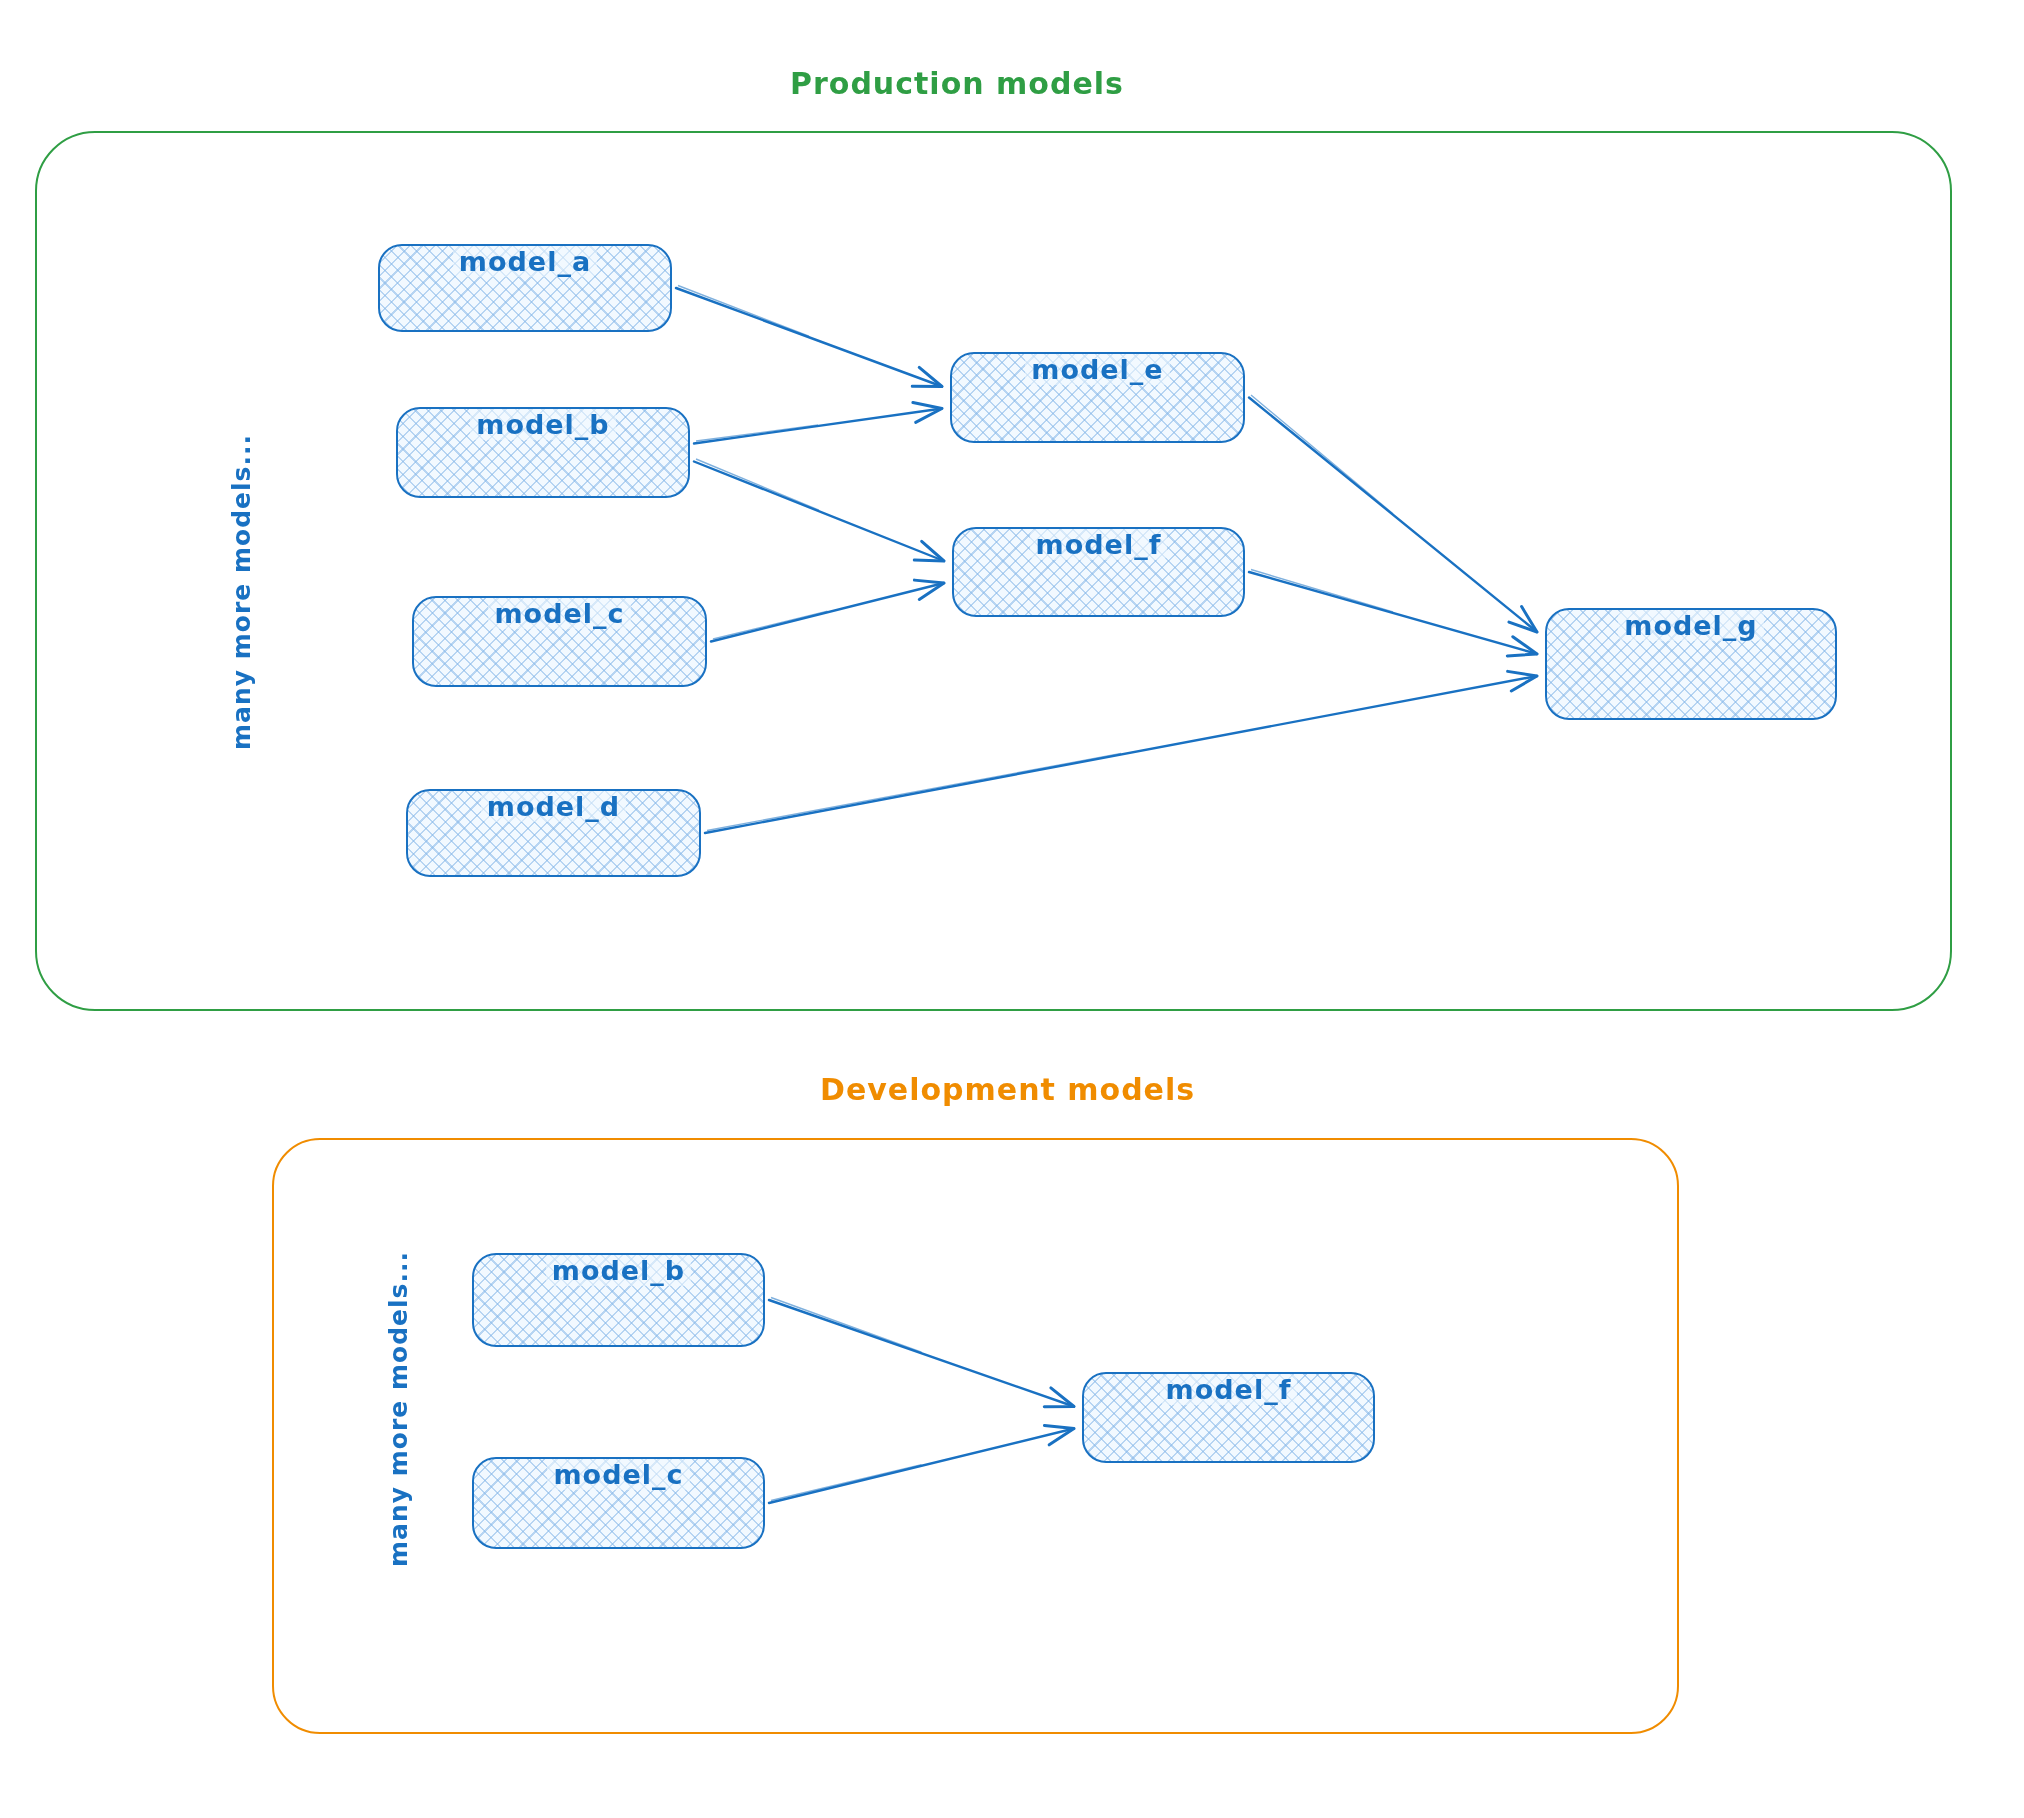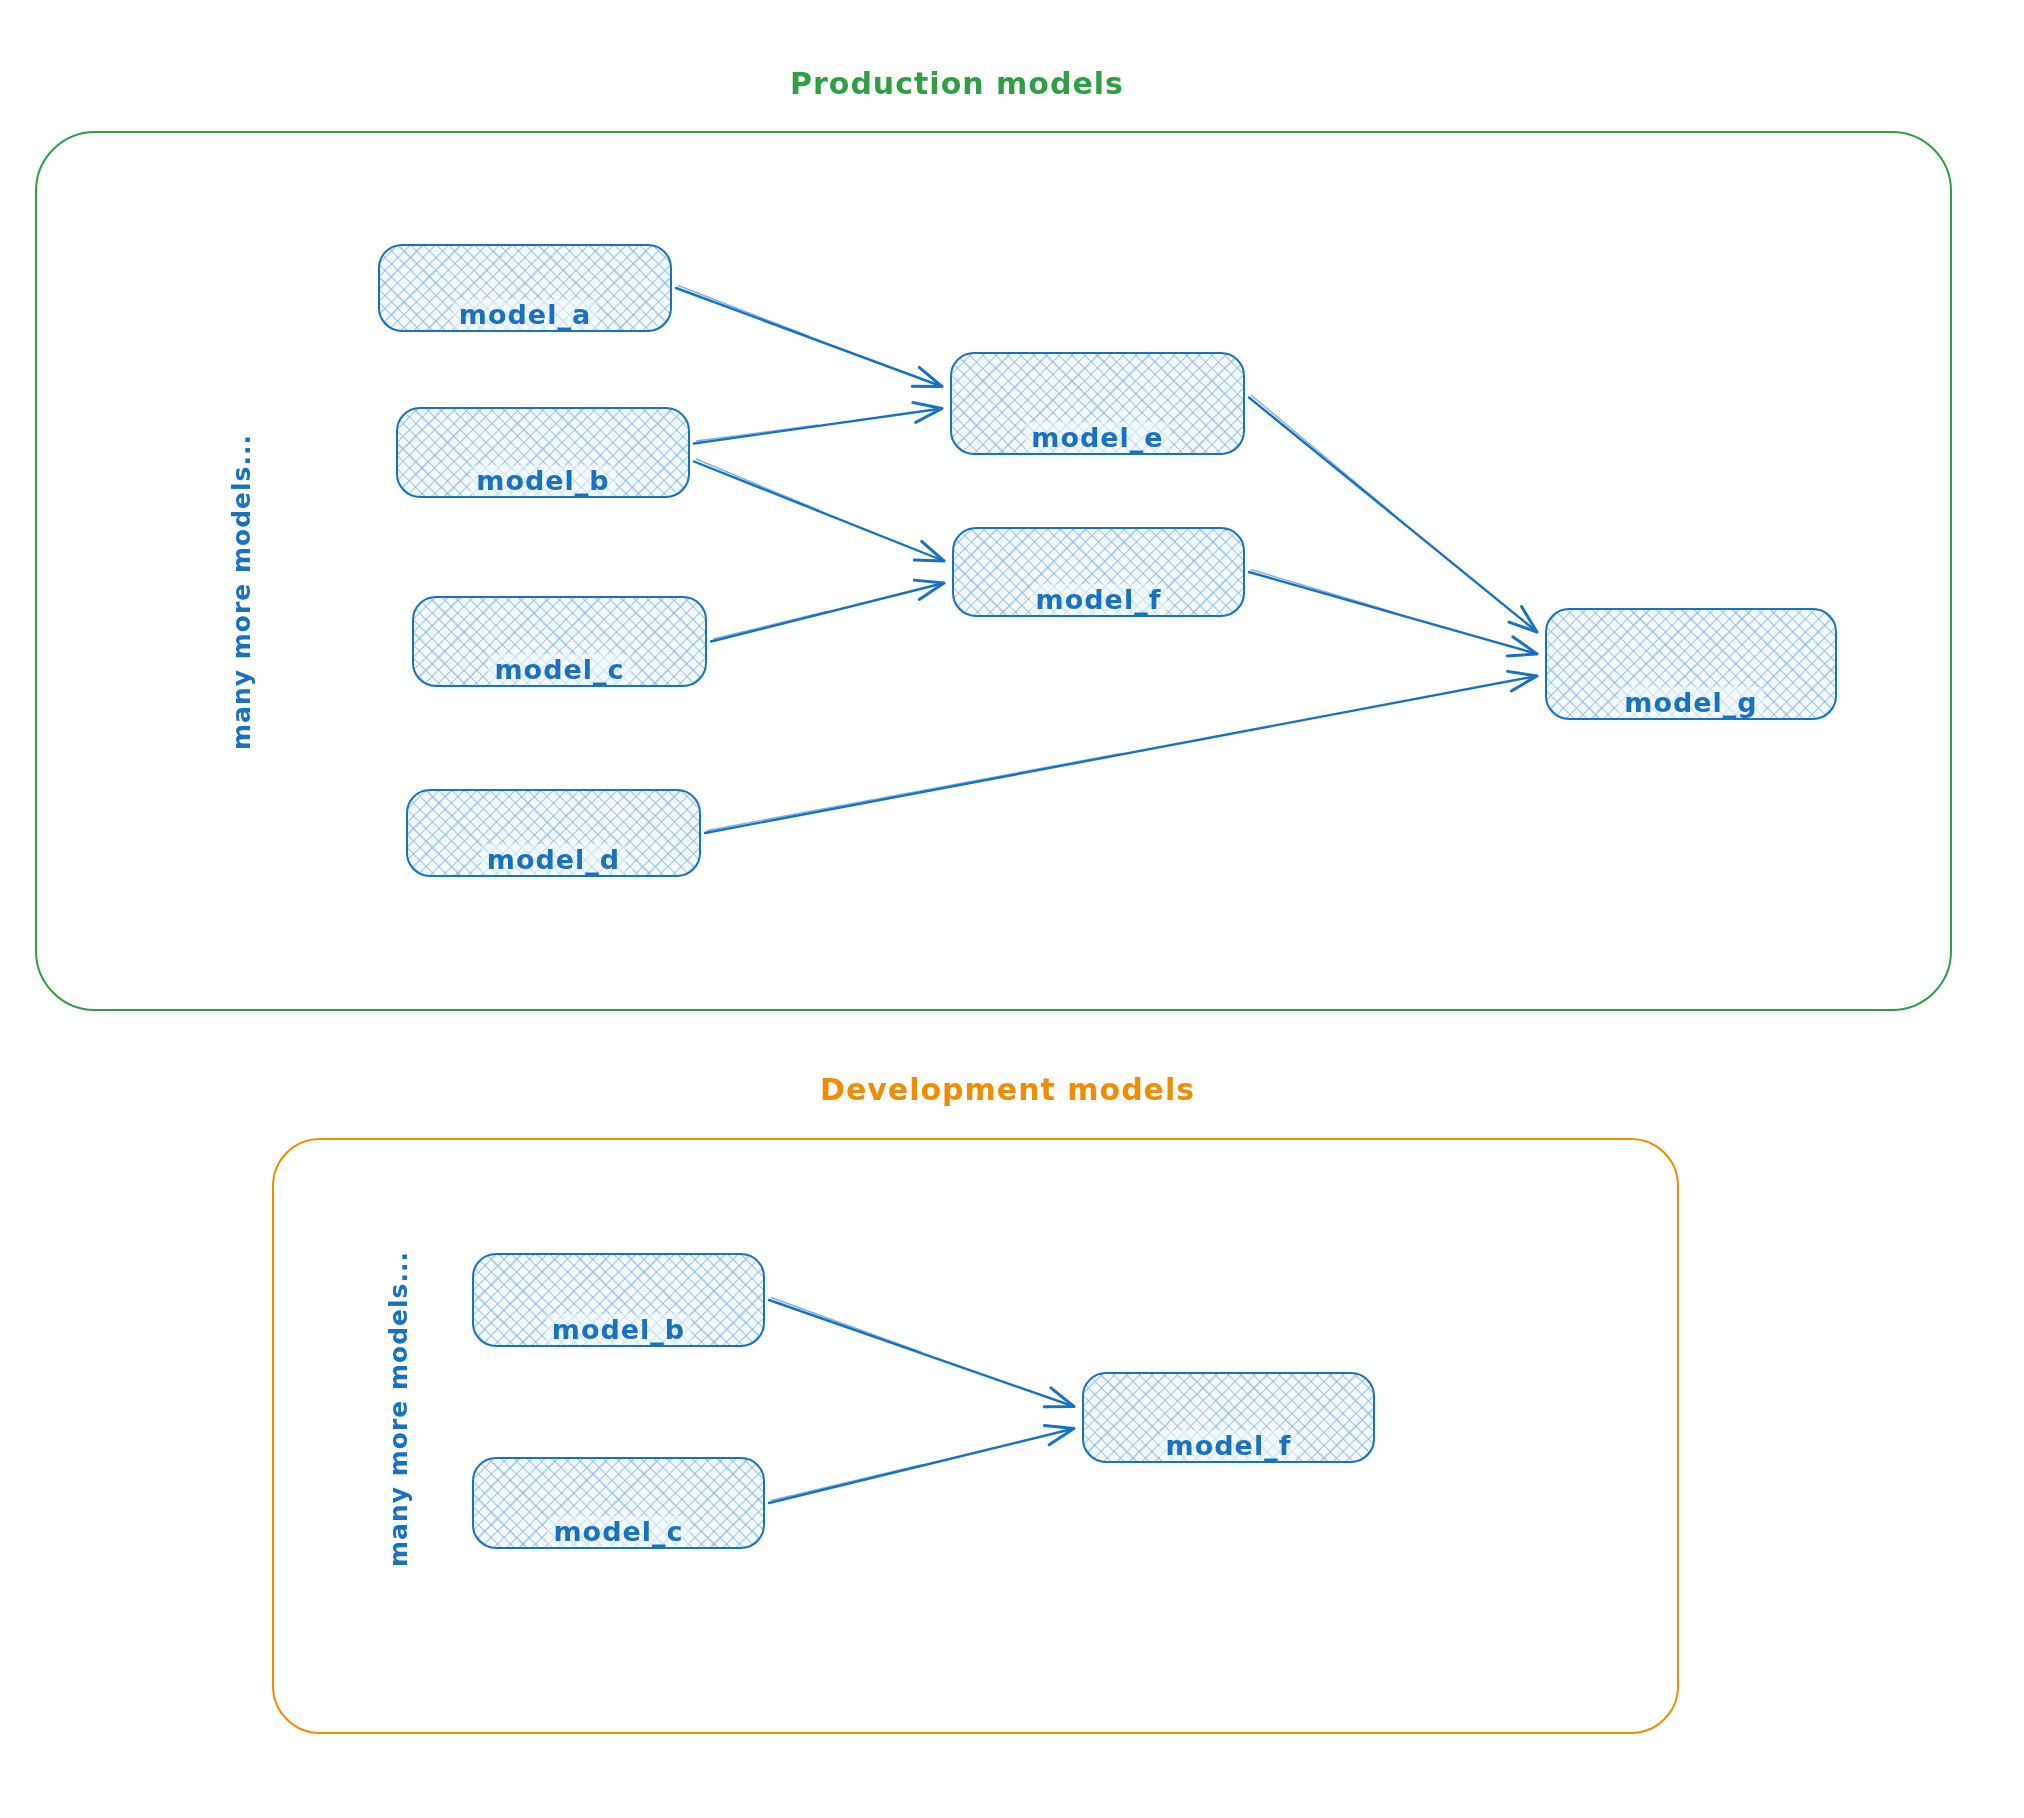--- a/index.html
+++ b/index.html
@@ -47,36 +47,36 @@
   #dev-side{left:259px;top:1412px;}
   .node{
     position:absolute;
     box-sizing:border-box;
     border:2.5px solid #1971c2;
     border-radius:24px;
     background:
       repeating-linear-gradient(45deg, rgba(134,183,232,0.55) 0 1.6px, transparent 1.6px 9px),
       repeating-linear-gradient(-45deg, rgba(134,183,232,0.55) 0 1.6px, transparent 1.6px 9px),
       #f2f9ff;
-    display:flex;align-items:flex-end;justify-content:center;
+    display:flex;align-items:flex-start;justify-content:center;
   }
   .node-label{
     color:#1971c2;
     font-size:27px;
     font-weight:bold;
     letter-spacing:1px;
     background:rgba(242,249,255,0.55);
     padding:0 6px;
     border-radius:6px;
   }
   #p-a{left:378px;top:244px;width:294px;height:88px;}
   #p-b{left:396px;top:407px;width:294px;height:91px;}
   #p-c{left:412px;top:596px;width:295px;height:91px;}
   #p-d{left:406px;top:789px;width:295px;height:88px;}
-  #p-e{left:950px;top:352px;width:295px;height:103px;}
+  #p-e{left:950px;top:352px;width:295px;height:91px;}
   #p-f{left:952px;top:527px;width:293px;height:90px;}
   #p-g{left:1545px;top:608px;width:292px;height:112px;}
   #d-b{left:472px;top:1253px;width:293px;height:94px;}
   #d-c{left:472px;top:1457px;width:293px;height:92px;}
   #d-f{left:1082px;top:1372px;width:293px;height:91px;}
   #edges-layer{
     position:absolute;left:0;top:0;width:2024px;height:1818px;
     pointer-events:none;
   }
 </style>

